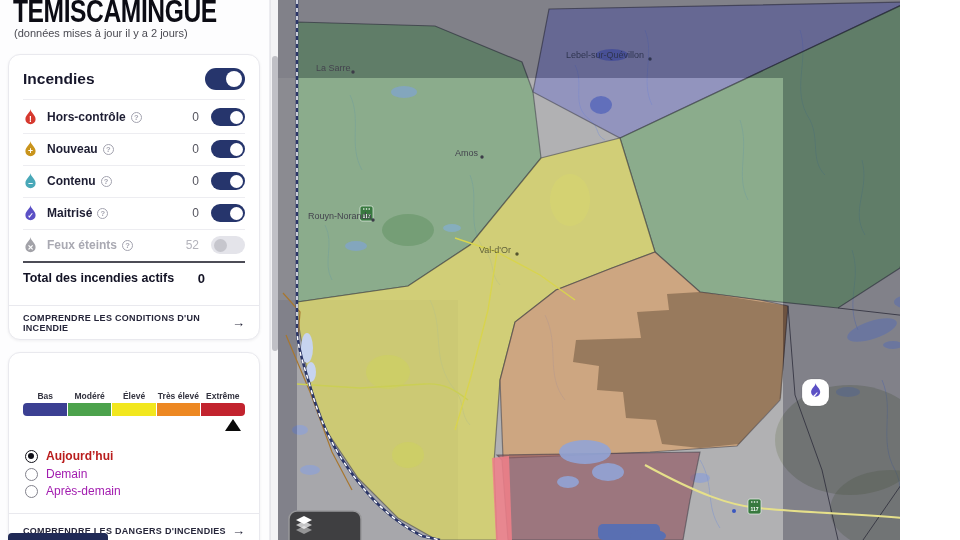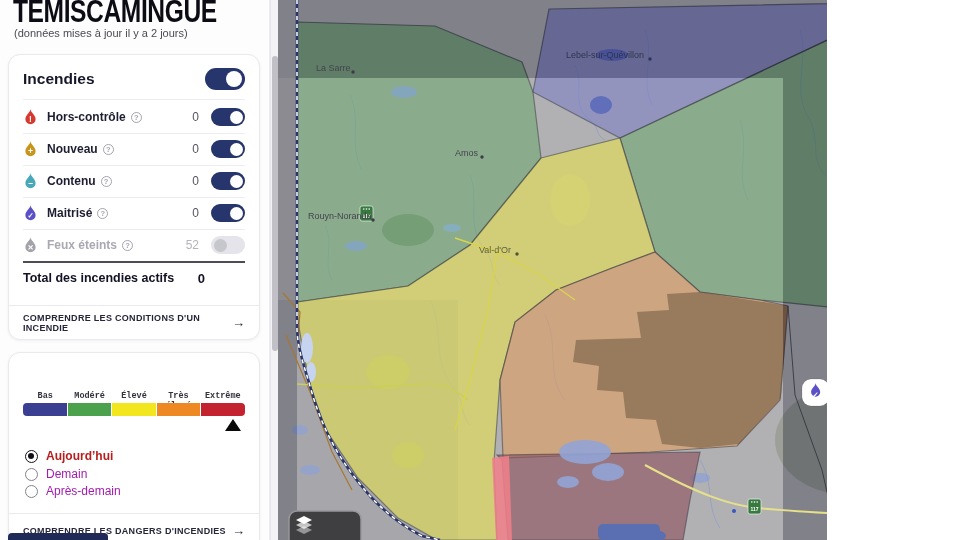--- a/index.html
+++ b/index.html
@@ -1,17 +1,17 @@
 <!DOCTYPE html>
 <html><head>
 <meta charset="utf-8">
 <style>
   * { margin:0; padding:0; box-sizing:border-box; }
   html,body { width:960px; height:540px; overflow:hidden; font-family:"Liberation Sans", sans-serif; background:#fff; }
-  #stage { position:relative; width:827px; height:540px; overflow:hidden; background:#fbfbfd; }
+  #stage { position:relative; width:900px; height:540px; overflow:hidden; background:#fbfbfd; }
 
   
   #sidebar { position:absolute; left:0; top:0; width:270px; height:540px; background:#fdfdfe; border-right:1px solid #ececf0; }
   .page-title { position:absolute; left:13px; top:-6px; font-size:30px; font-weight:bold; color:#0c0c14; letter-spacing:-0.5px; transform:scale(0.82,1.04); transform-origin:left top; white-space:nowrap; }
   .page-sub { position:absolute; left:14px; top:27px; font-size:11px; color:#4a4a52; }
 
   .card { position:absolute; left:8px; width:252px; background:#ffffff; border:1px solid #e9e9ee; border-radius:12px; box-shadow:0 1px 3px rgba(20,20,40,0.06); }
   #card-fires { top:54px; height:286px; }
   #card-danger { top:352px; height:200px; border-bottom-left-radius:0; border-bottom-right-radius:0; }
 
@@ -39,21 +39,21 @@
   .total-row .tl { font-size:12.5px; font-weight:bold; color:#121224; }
   .total-row .tv { font-size:13px; font-weight:bold; color:#121224; margin-right:40px; }
   .dark-hr { position:absolute; left:14px; right:14px; top:206px; height:2px; background:#4c4c56; }
 
   .link-row { position:absolute; left:0; right:0; bottom:0; height:34px; border-top:1px solid #e9e9ee; display:flex; align-items:center; padding:0 14px; cursor:pointer; }
   .link-row .lt { font-size:9px; font-weight:bold; letter-spacing:0.3px; color:#26263a; }
   .link-row .la { margin-left:auto; font-size:13px; color:#26263a; }
 
   
   .legend-labels { position:absolute; left:14px; right:14px; top:38px; display:flex; }
-  .legend-labels div { flex:1; text-align:center; font-size:8.5px; font-weight:bold; color:#33333f;font-family:Liberation Mono, monospace; }
+  .legend-labels div { flex:1; text-align:center; font-size:8.5px; font-weight:bold; color:#33333f; }
   .legend-bar { position:absolute; left:14px; right:14px; top:50px; height:13px; display:flex; border-radius:4px; overflow:hidden; }
   .legend-bar div { flex:1; margin-right:1px; }
   .legend-bar div:last-child { margin-right:0; }
   .tri { position:absolute; top:66px; left:216px; width:0; height:0; border-left:8px solid transparent; border-right:8px solid transparent; border-bottom:12px solid #0a0a0a; }
 
   .radio-row { position:absolute; left:16px; height:16px; display:flex; align-items:center; cursor:pointer; }
   .radio-row .rc { width:13px; height:13px; border-radius:50%; border:1.5px solid #82828c; margin-right:8px; position:relative; background:#fff; }
   .radio-row .rc .dot { display:none; }
   .radio-row.selected .rc { border-color:#101018; }
   .radio-row.selected .rc .dot { display:block; position:absolute; left:2px; top:2px; width:6px; height:6px; border-radius:50%; background:#101018; }

